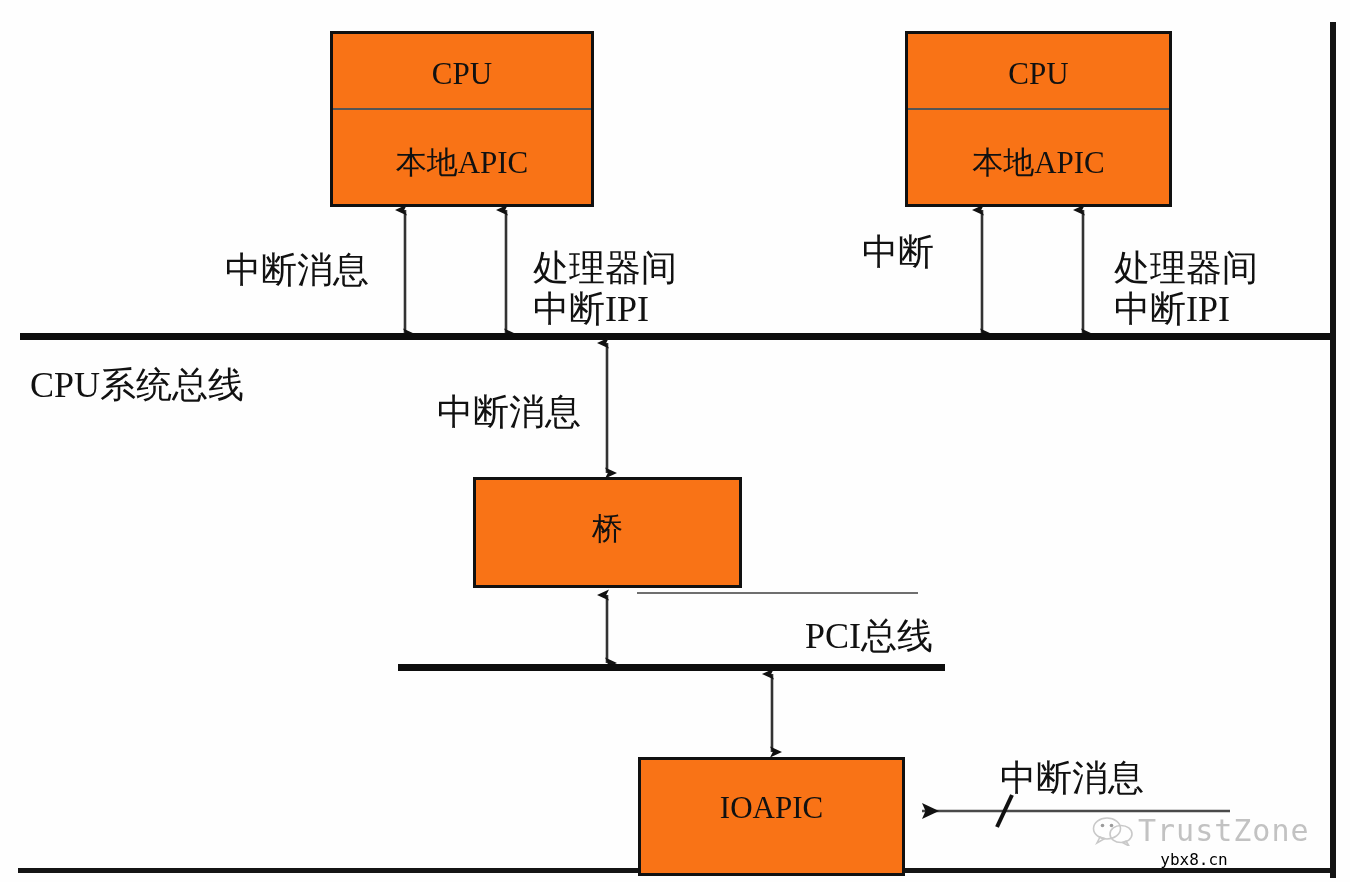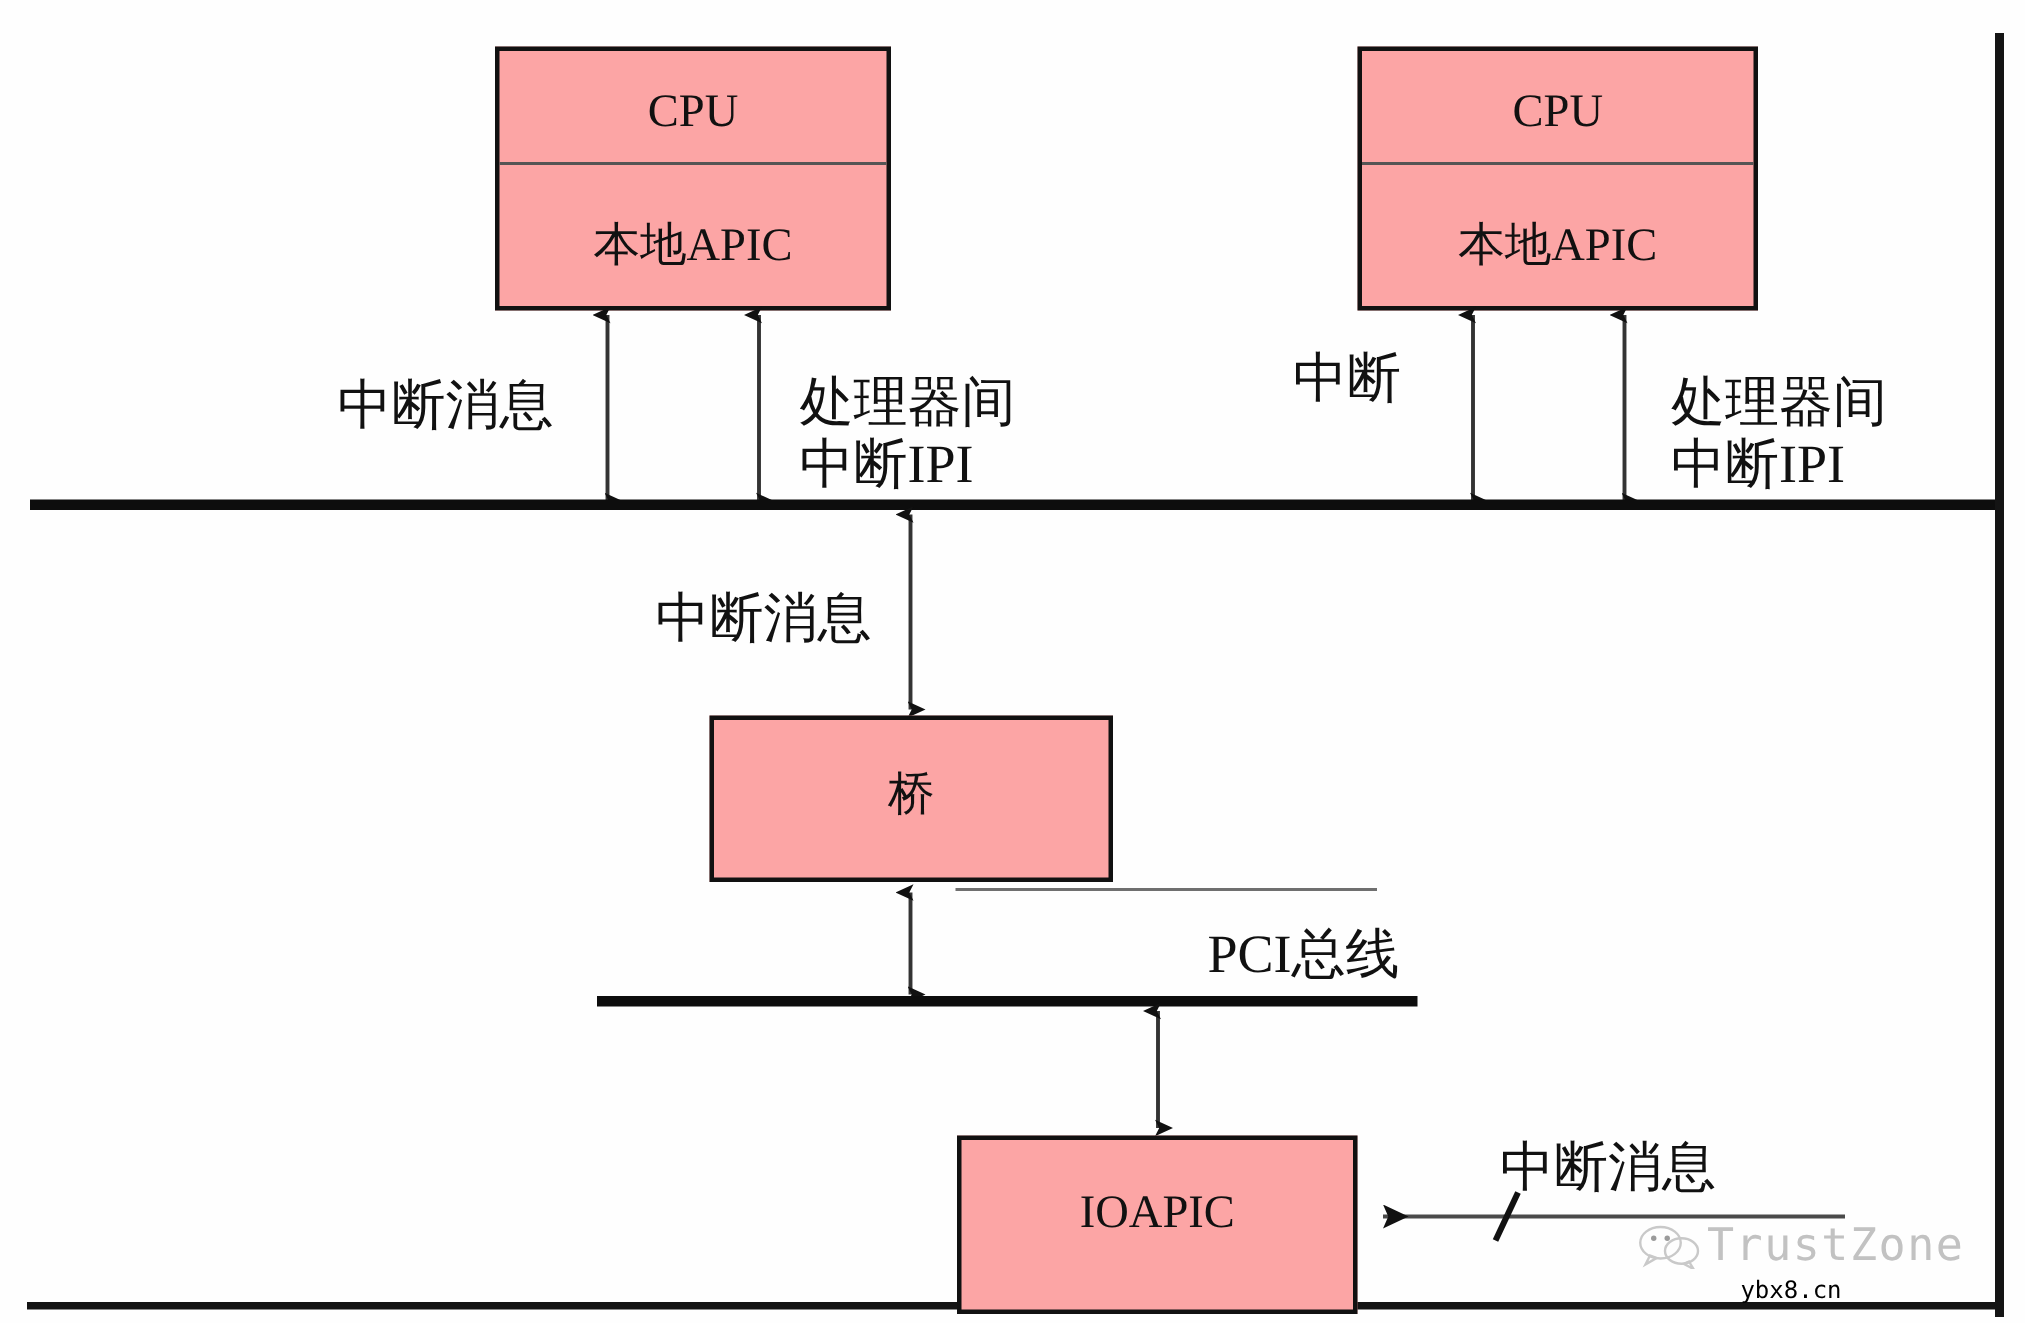--- a/index.html
+++ b/index.html
@@ -1,21 +1,21 @@
 <!DOCTYPE html>
 <html><head>
 <meta charset="utf-8">
 <style>
   html,body{margin:0;padding:0;background:#ffffff;}
   body{width:1350px;height:882px;overflow:hidden;
        font-family:"Liberation Serif","DejaVu Serif",serif;color:#111;}
   #stage{position:relative;width:1350px;height:882px;background:#fefefe;}
 
   
-  .box{position:absolute;border:3px solid #111;background:#fca5a5;box-sizing:border-box;}
+  .box{position:absolute;border:3px solid #111;background:#f97316;box-sizing:border-box;}
   .boxdiv{position:absolute;border-top:2px solid #555;left:0;right:0;}
   .celltxt{position:absolute;left:0;right:0;text-align:center;
            font-size:31px;line-height:1;white-space:nowrap;}
   .lbl{position:absolute;white-space:nowrap;font-size:36px;line-height:1.12;color:#111;}
   .lbl.c{}
   .bus{position:absolute;height:0;border-top:7px solid #0d0d0d;}
   .thinline{position:absolute;height:0;border-top:2px solid #6f6f6f;}
   .frameR{position:absolute;width:0;border-left:6px solid #141414;}
   .frameB{position:absolute;height:0;border-top:5px solid #141414;}
   svg.arrow{position:absolute;overflow:visible;}
@@ -66,20 +66,21 @@
   <svg class="arrow" style="left:1068px;top:203px;width:30px;height:138px;" viewBox="0 0 30 138">
     <line x1="15" y1="7" x2="15" y2="131" stroke="#333" stroke-width="2.6" marker-start="url(#ah-up)" marker-end="url(#ah-up)"></line>
   </svg>
 
   <div class="lbl" style="left:862px;top:232px;">中断</div>
 
   <div class="lbl c" style="left:1114px;top:248px;">处理器间</div>
   <div class="lbl c" style="left:1114px;top:289px;">中断IPI</div>
 
   <div class="bus" style="left:20px;top:333px;width:1310px;"></div>
+  <div class="lbl" style="left:30px;top:365px;">CPU系统总线</div>
 
   <svg class="arrow" style="left:592px;top:336px;width:30px;height:144px;" viewBox="0 0 30 144">
     <line x1="15" y1="7" x2="15" y2="137" stroke="#333" stroke-width="2.6" marker-start="url(#ah-up)" marker-end="url(#ah-up)"></line>
   </svg>
   <div class="lbl" style="left:437px;top:392px;">中断消息</div>
 
   <div class="box" style="left:473px;top:477px;width:269px;height:111px;">
     <div class="celltxt" style="top:33px;">桥</div>
   </div>
 

